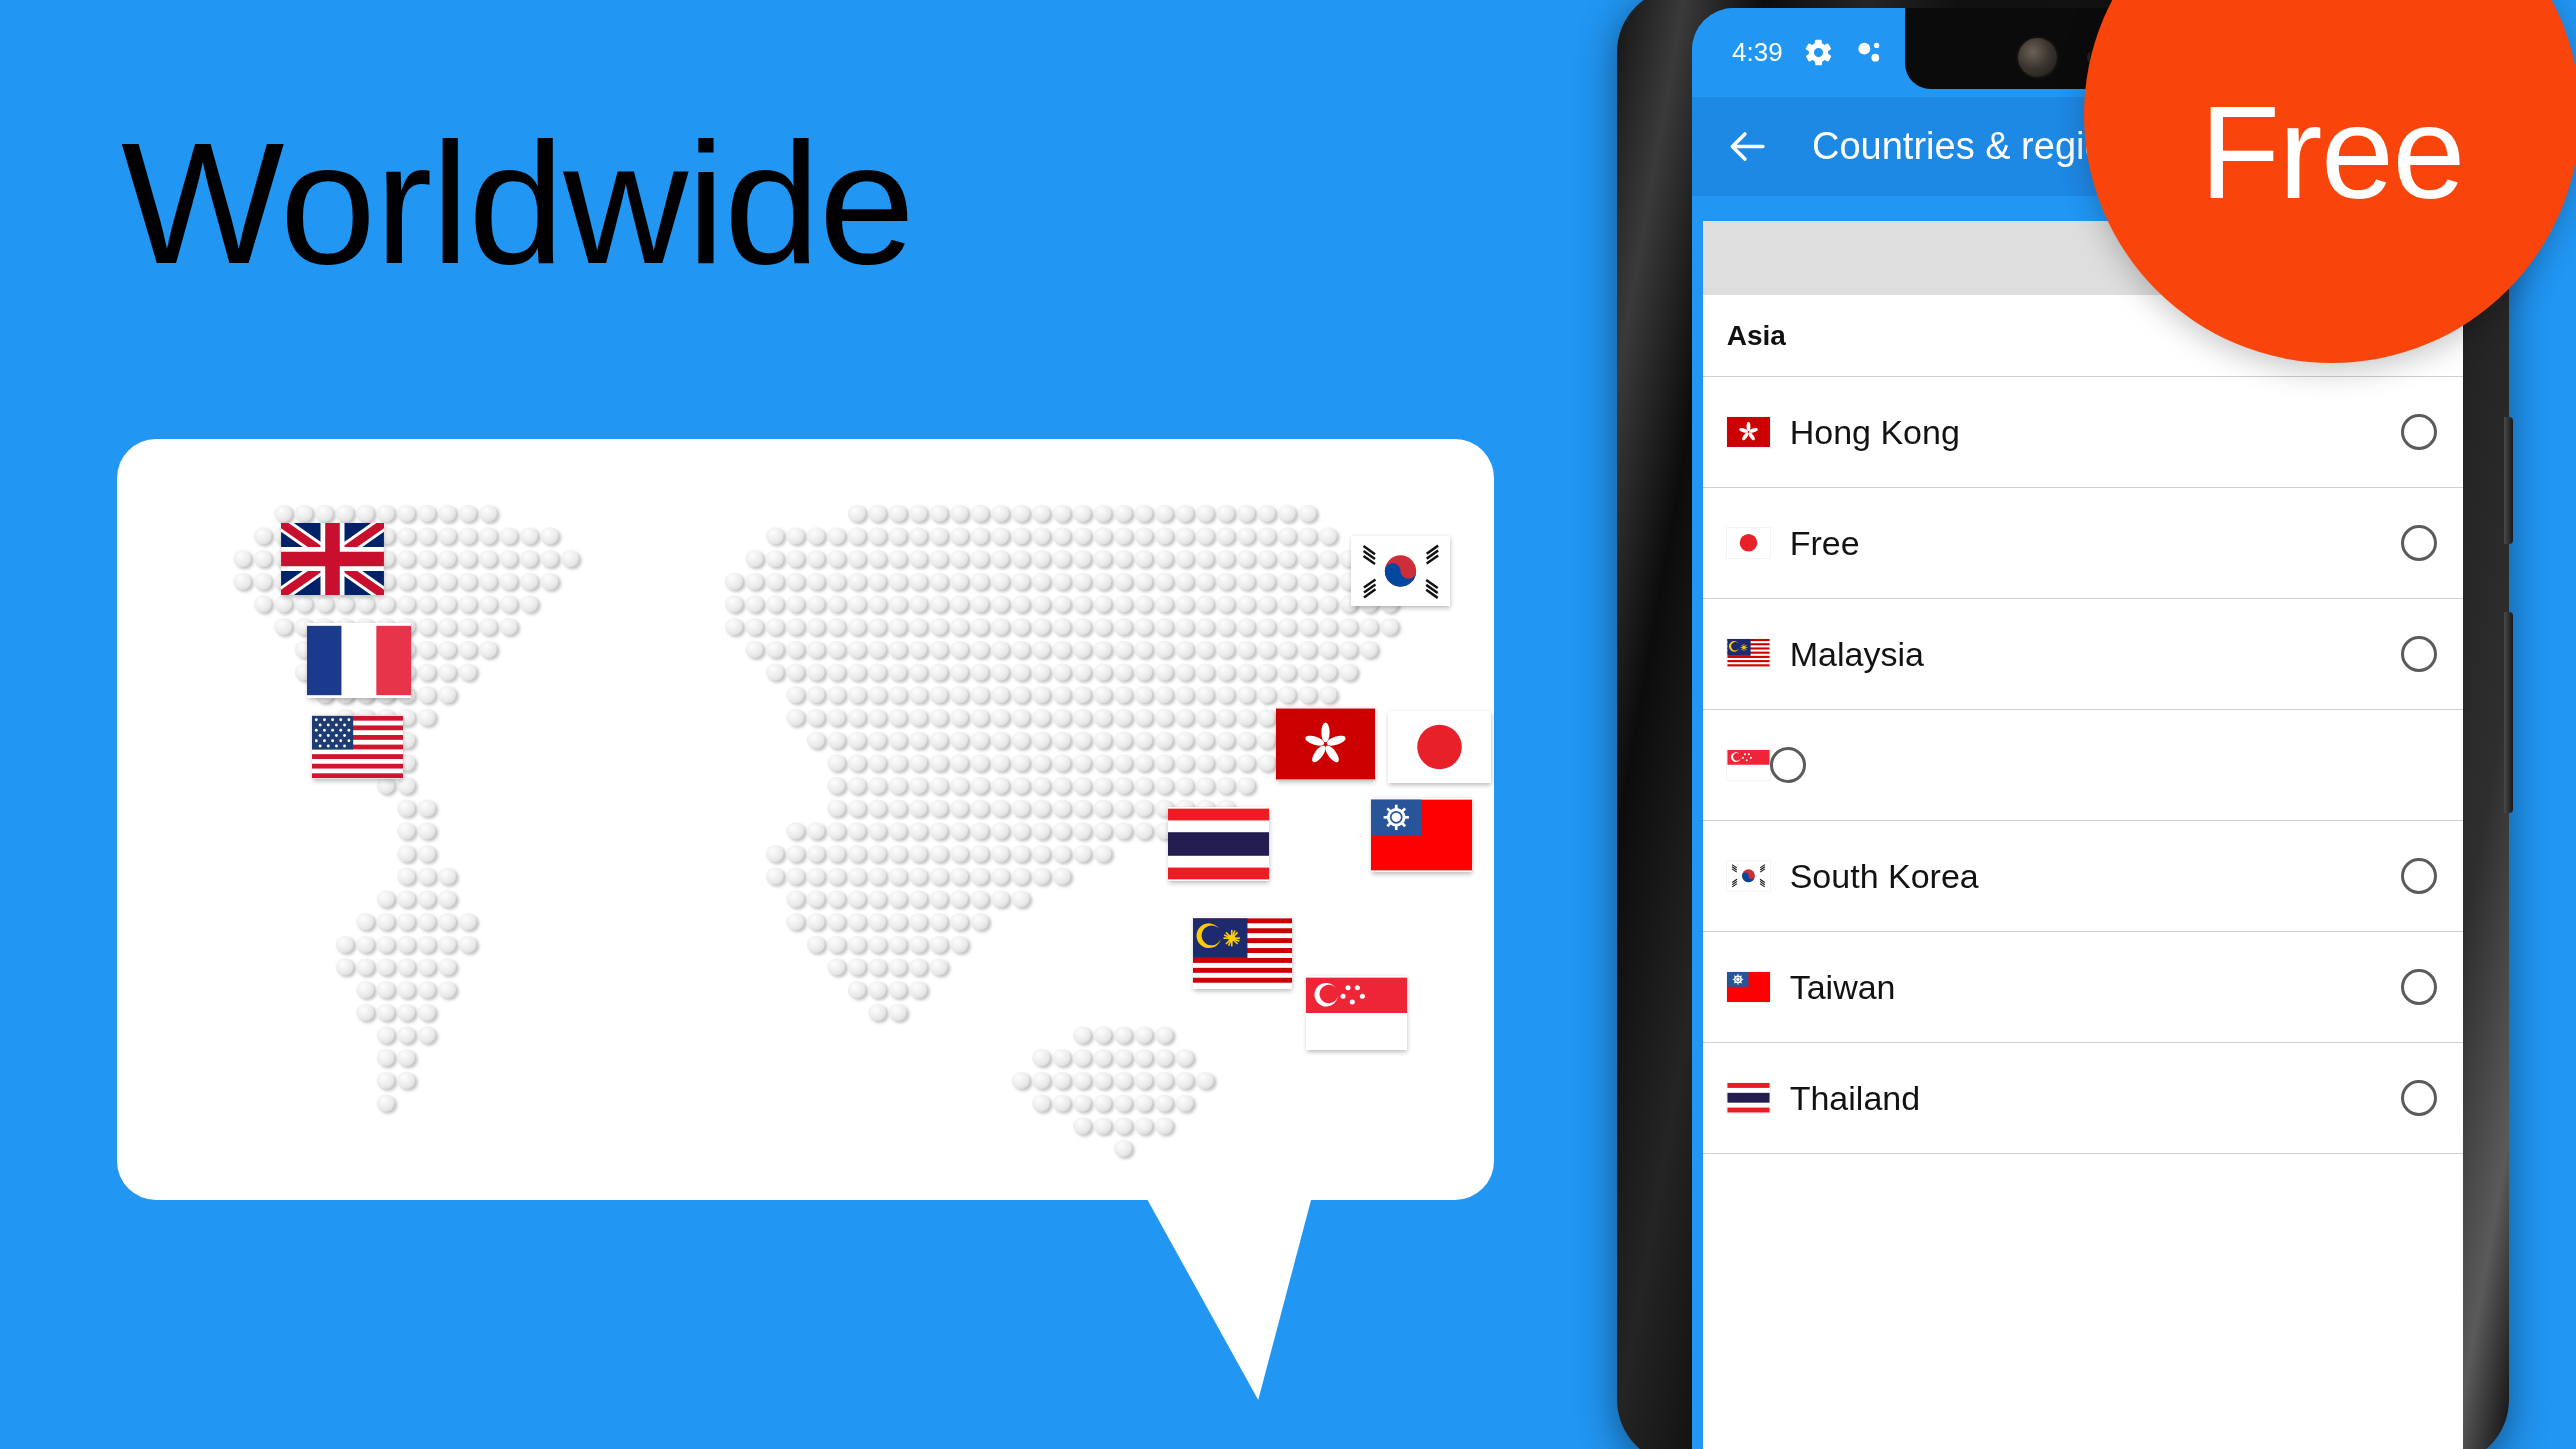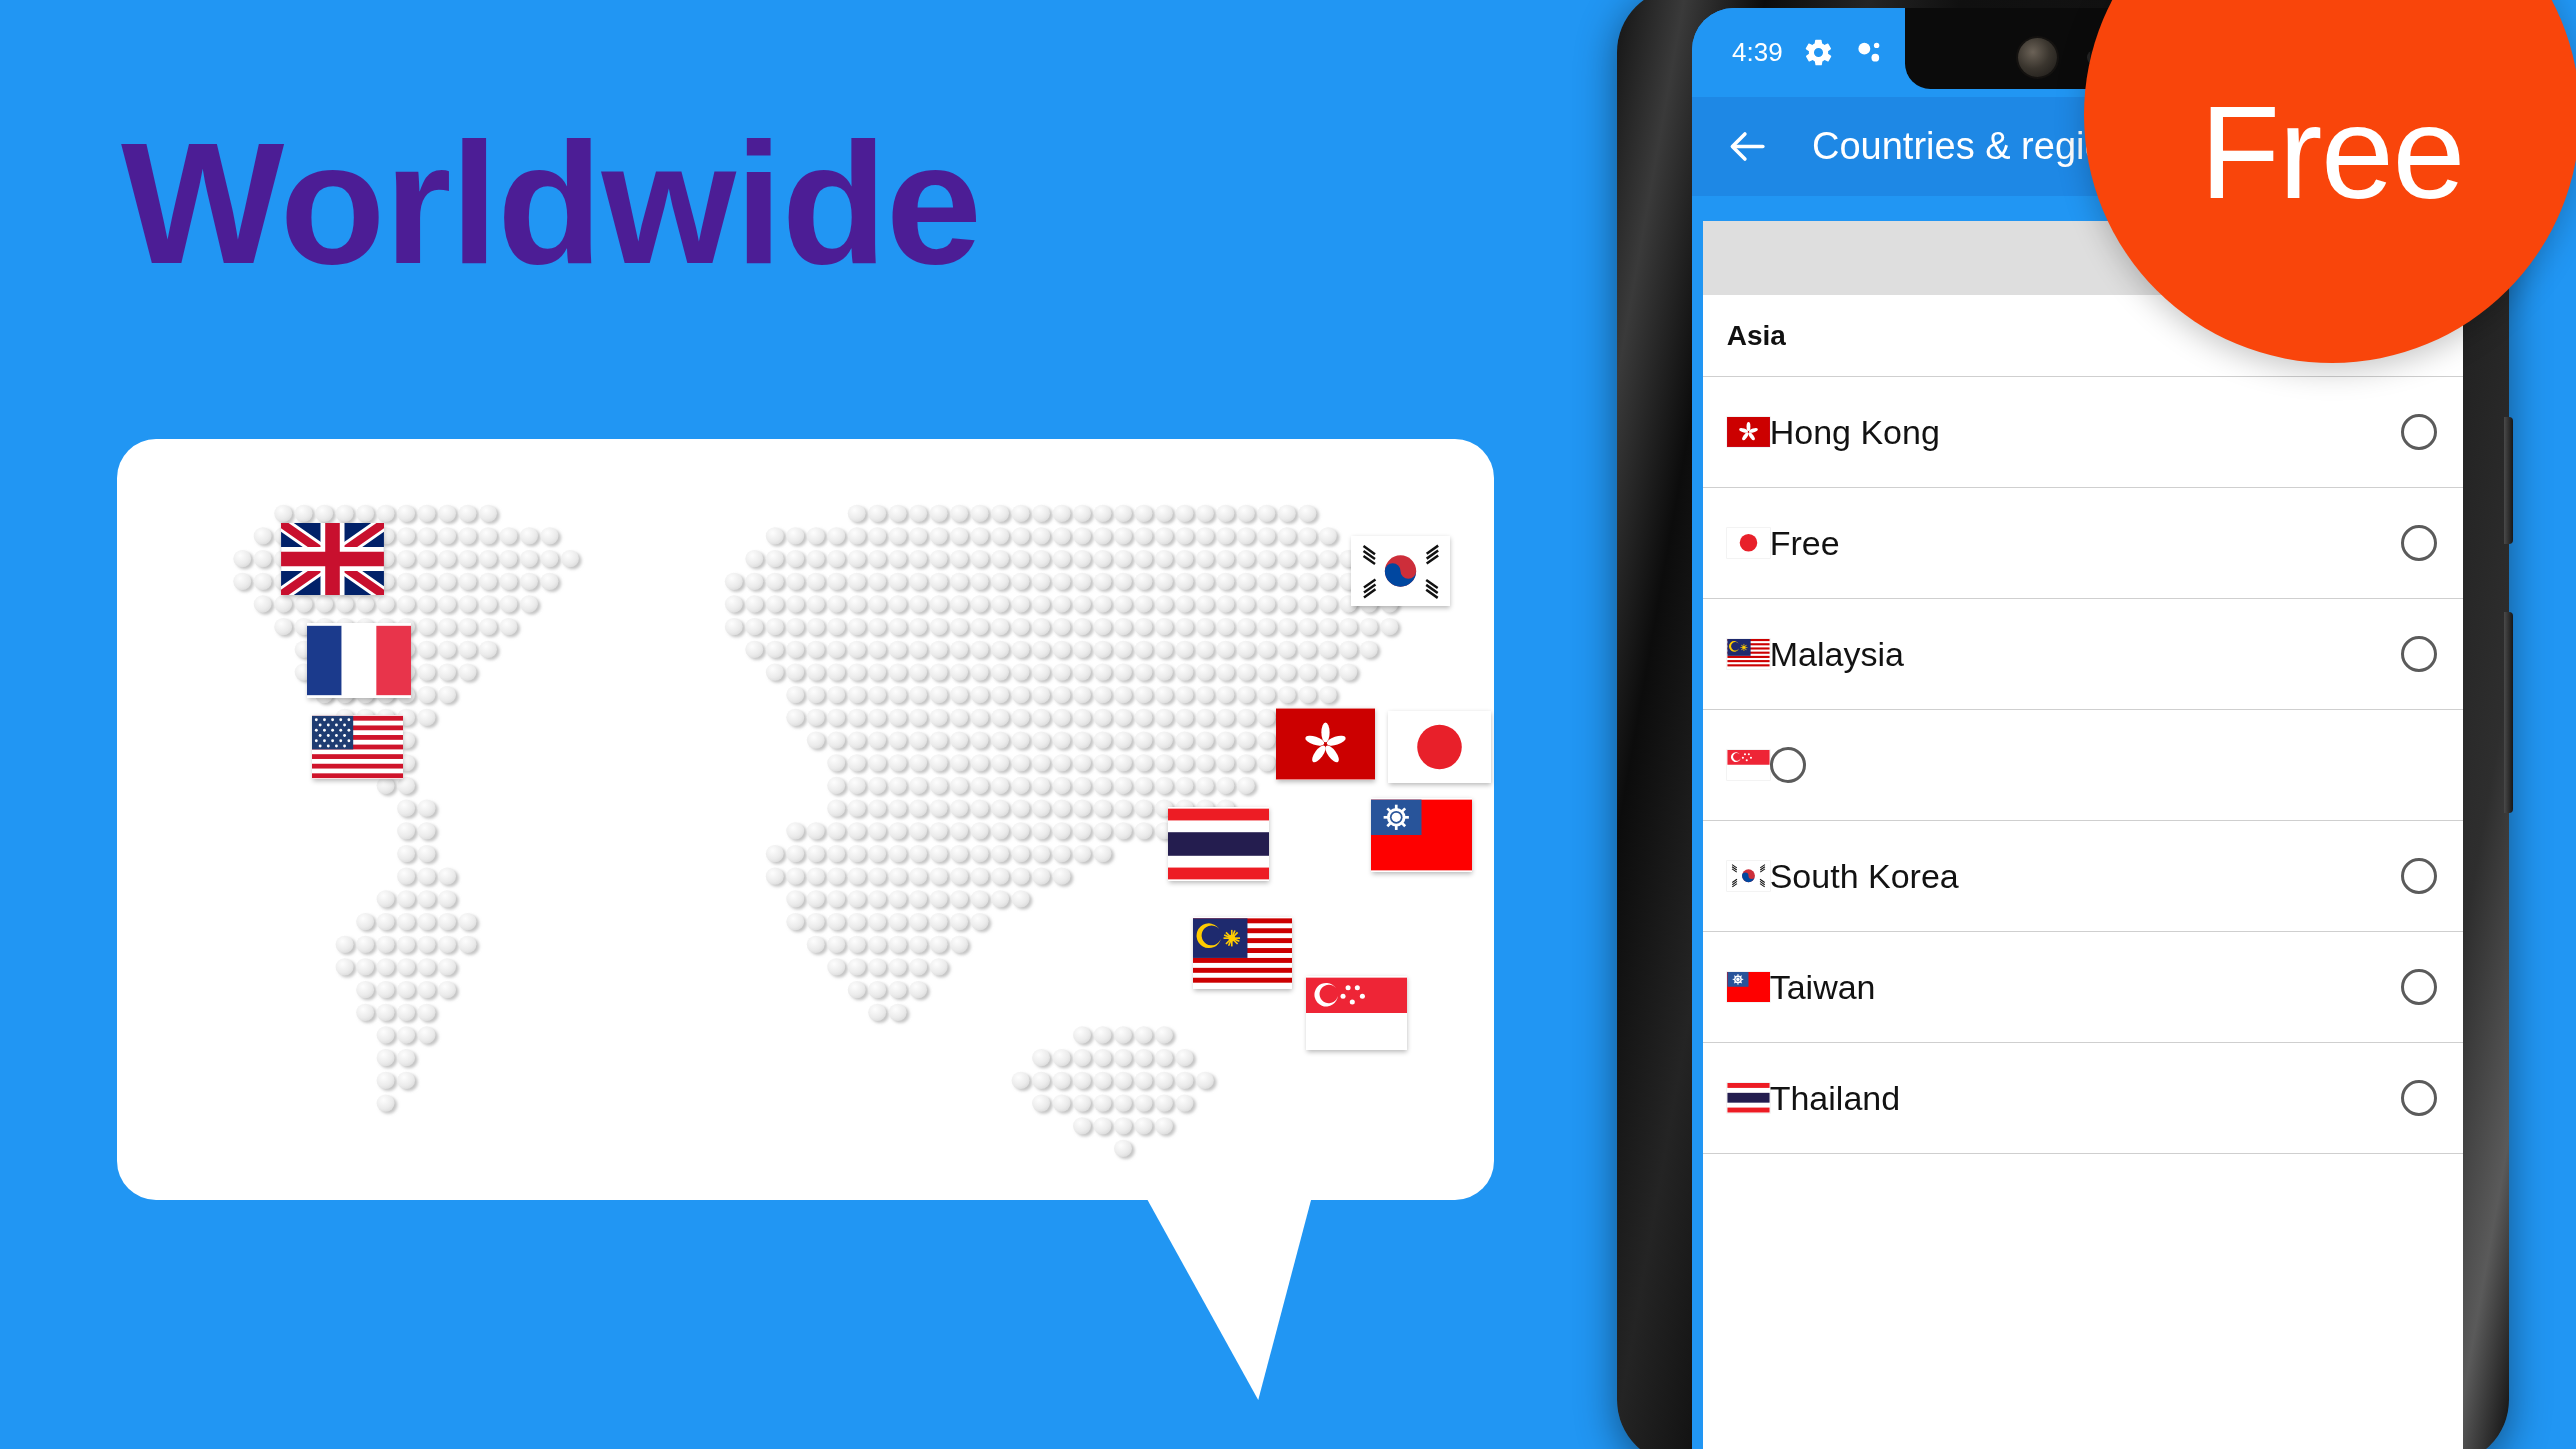--- a/index.html
+++ b/index.html
@@ -9,22 +9,22 @@
     font-family:"Liberation Sans", sans-serif;
     position:relative;
   }
 
   
   #headline {
     position:absolute;
     left:121px; top:117px;
     font-size:173px;
     line-height:1;
-    font-weight:700;
-    color:#4c1d95;
+    font-weight:400;
+    color:#000000;
     letter-spacing:-1.3px;
     white-space:nowrap;
   }
 
   #map-card {
     position:absolute;
     left:117px; top:439px;
     width:1377px; height:761px;
     background:#ffffff;
     border-radius:39px;
@@ -135,21 +135,21 @@
     padding:0 27px 0 24px;
     border-bottom:1.3px solid #cfcfcf;
   }
   .row-flag {
     width:43px; height:29.5px;
     flex:0 0 43px;
     position:relative; overflow:hidden;
     background:#fff;
     box-shadow:0 0 0 0.7px rgba(0,0,0,.07);
   }
-  .row-label { font-size:34px; color:#121212; flex:1; }
+  .row-label { font-size:34px; color:#121212; margin-left:20px; flex:1; }
   .radio {
     width:36px; height:36px;
     border:3.4px solid #5b5b5b;
     border-radius:50%;
     flex:0 0 36px;
   }
 
   
   .side-btn {
     position:absolute; right:-4px;

